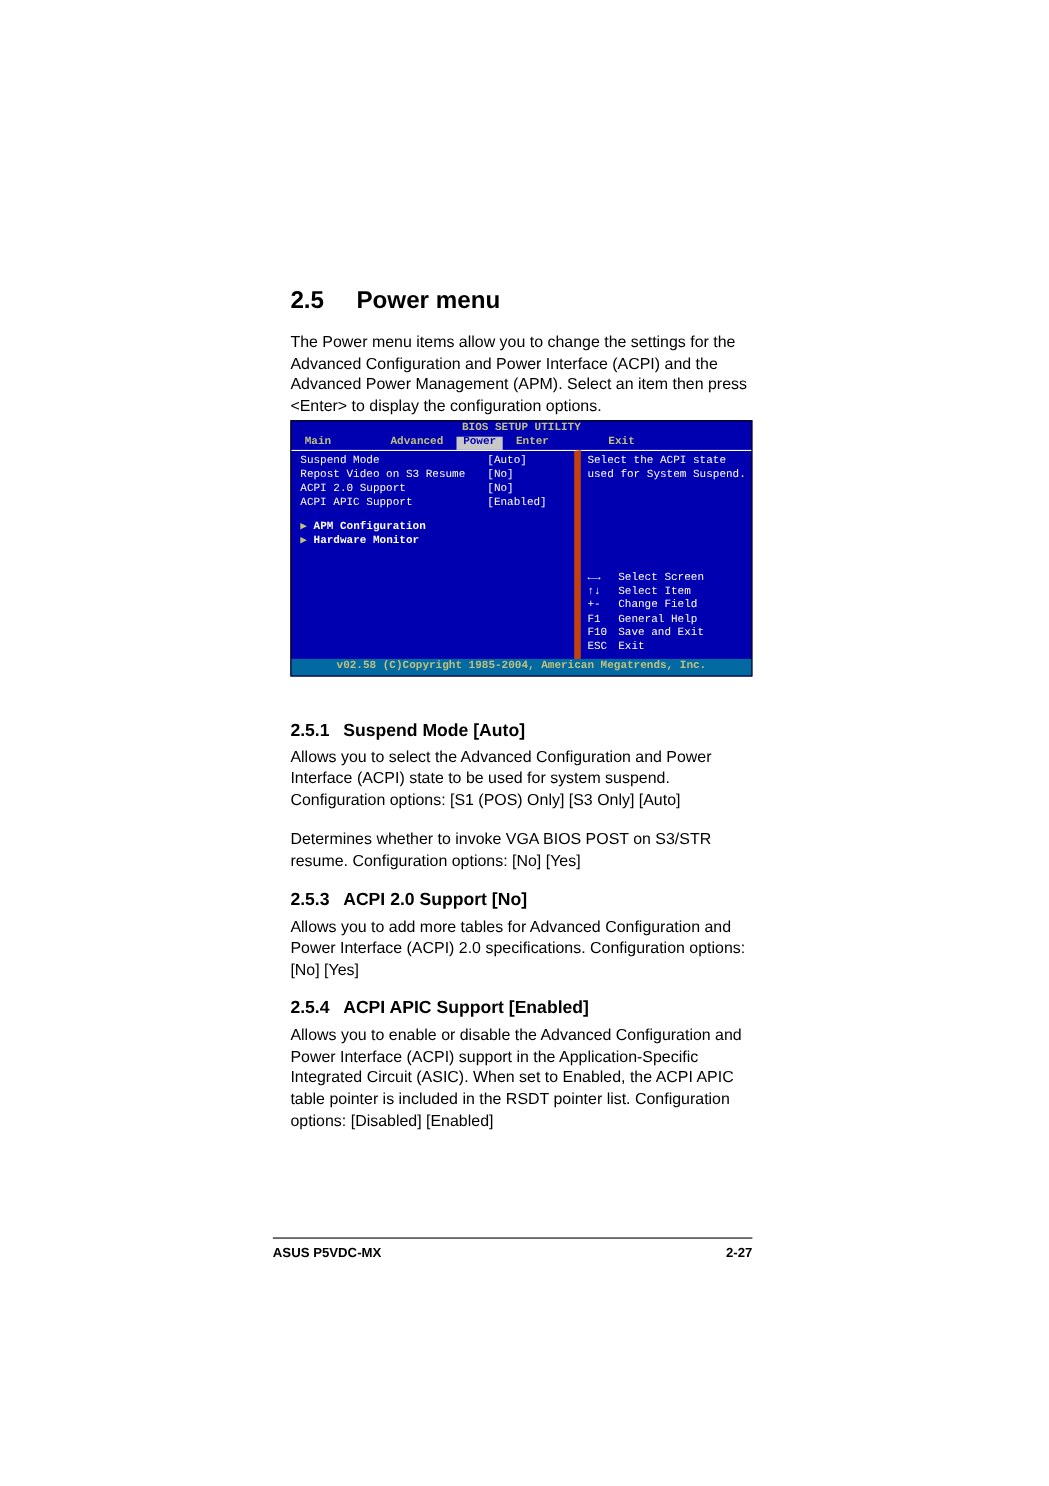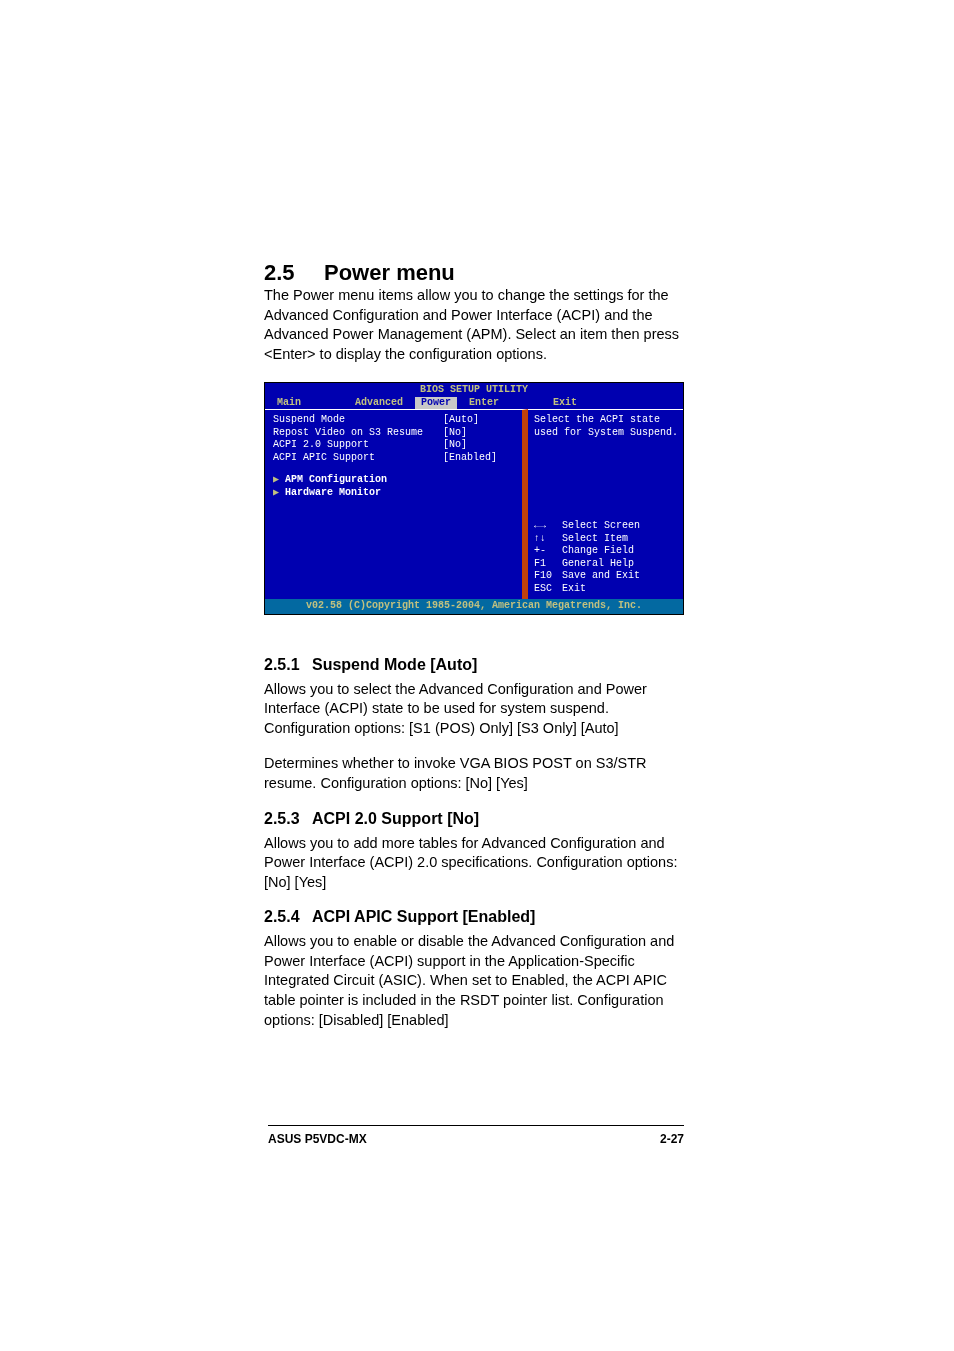--- a/index.html
+++ b/index.html
@@ -10,27 +10,27 @@
     height: 1351px;
     position: relative;
     color: #000;
   }
   .page {
     padding: 260px 270px 0 264px;
   }
   .main-heading {
     font-size: 22px;
     font-weight: bold;
-    margin-bottom: 0;
+    margin-bottom: 16px;
   }
   .main-heading .num { display: inline-block; width: 60px; }
   .intro {
     font-size: 14.5px;
     line-height: 1.35;
-    margin-bottom: 18px;
+    margin-bottom: 2px;
   }
 
   
   .bios {
     font-family: "Courier New", monospace;
     font-size: 10px;
     line-height: 1.25;
     color: #fff;
     background: #0000b0;
     border: 1px solid #000;
@@ -109,21 +109,21 @@
   .sub-heading .snum { display:inline-block; width:48px; }
   .body-text {
     font-size: 14.5px;
     line-height: 1.35;
     margin-bottom: 16px;
   }
 
   
   .page-footer {
     position: absolute;
-    left: 268px;
+    left: 248px;
     right: 270px;
     top: 1125px;
     border-top: 1px solid #000;
     padding-top: 6px;
     display: flex;
     justify-content: space-between;
     font-size: 12px;
     font-weight: bold;
   }
 </style>

